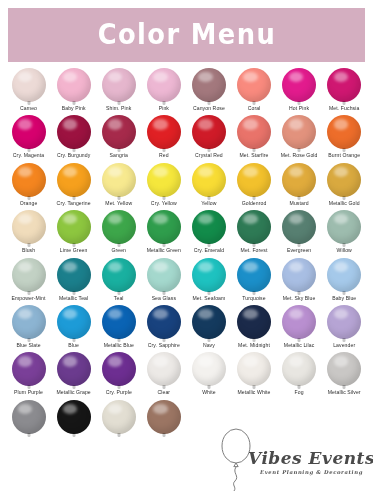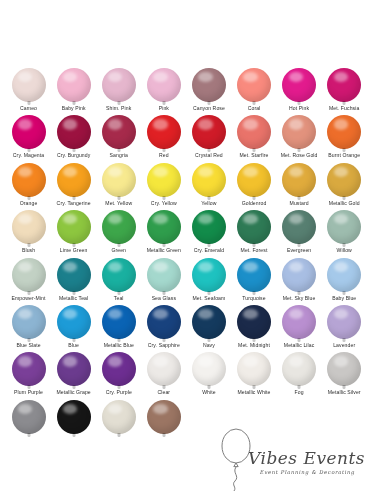--- a/index.html
+++ b/index.html
@@ -110,20 +110,21 @@
     white-space: nowrap;
   }
 
   
   .logo {
     position: absolute;
     left: 204px;
     top: 428px;
     width: 152px;
     height: 64px;
+    font-weight: bold;
   }
   .logo svg {
     display: block;
   }
   .logo-name {
     position: absolute;
     left: 44px;
     top: 20px;
     font-family: "DejaVu Serif", serif;
     font-style: italic;
@@ -142,20 +143,23 @@
     color: #555555;
     letter-spacing: 0.6px;
     white-space: nowrap;
   }
 </style>
 </head>
 <body>
 
 <div class="page">
 
+  <div class="header-banner">
+    <div class="header-title">Color Menu</div>
+  </div>
 
   <div class="grid">
       <div class="row">
         <div class="cell">
           <div class="balloon-wrap">
             <div class="balloon" style="background: rgb(236, 218, 214);">
               <div class="gloss"></div>
             </div>
           </div>
           <div class="label">Cameo</div>

